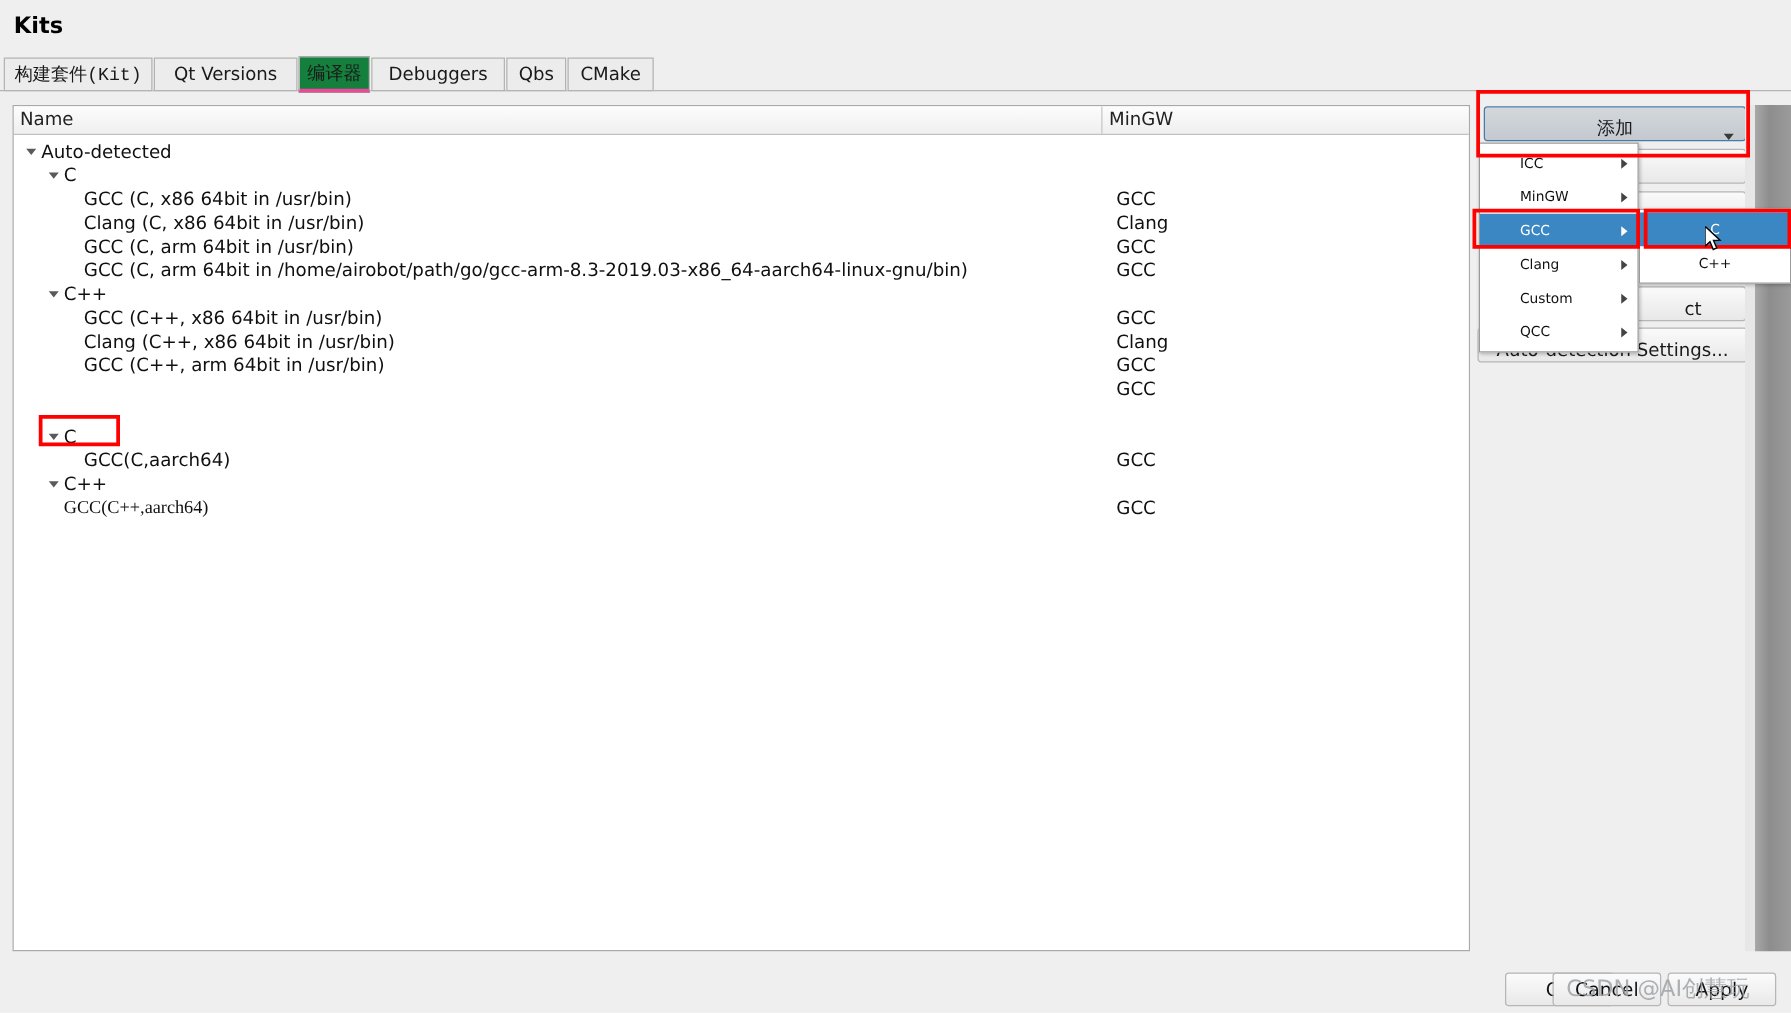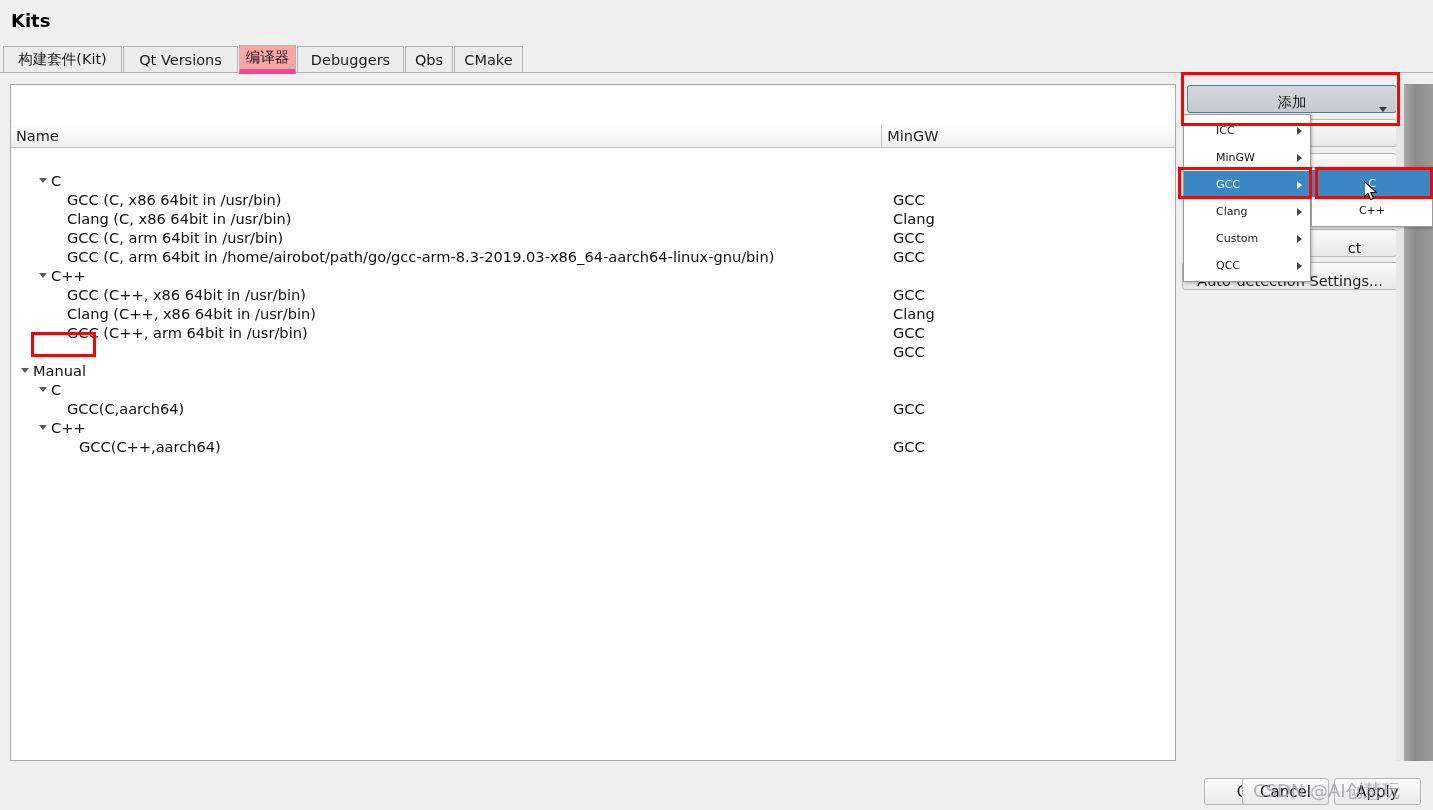--- a/index.html
+++ b/index.html
@@ -31,41 +31,40 @@
     padding: 0 10px;
     background: #ececec;
     border: 1px solid #b4b4b4;
     border-bottom: 1px solid #b4b4b4;
     font-size: 14.5px;
     color: #1a1a1a;
     white-space: nowrap;
     cursor: default;
   }
   .tab.selected {
-    background: #fca5a5;
-    border-bottom: 5px solid #ec4899;
+    background: #15803d;
+    border-bottom: 3px solid #ec4899;
     top: -1px;
     height: 29px;
     z-index: 3;
   }
 
   
   .tree-panel {
     position: absolute; left: 10px; top: 84px;
     width: 1166px; height: 677px;
     background: #ffffff;
     border: 1px solid #a9a9a9;
     overflow: hidden;
   }
   .tree-header {
     position: relative; height: 23px; width: 100%;
     background: linear-gradient(to bottom, #fdfdfd 0%, #efefef 100%);
     border-bottom: 1px solid #c0c0c0;
     display: flex;
-    margin-top: 40px;
   }
   .th {
     height: 100%; display: flex; align-items: center;
     padding-left: 5px; font-size: 14.5px; color: #222;
     border-right: 1px solid #c6c6c6;
   }
   .th.name { width: 872px; }
   .th.type { width: 293px; border-right: none; }
 
   .tree-body { position: relative; width: 100%; height: 653px; background:#fff; }
@@ -178,21 +177,21 @@
   }
 </style>
 </head>
 <body>
 
 <div id="root">
 
   <div class="page-title">Kits</div>
 
   <div class="tabbar" id="tabbar">
-      <div class="tab" style="left: 3px; width: 119px;">
+      <div class="tab" style="left: 3px; width: 119px; font-family: Liberation Mono, monospace;">
         <span>构建套件(Kit)</span>
       </div>
       <div class="tab" style="left: 123px; width: 115px;">
         <span>Qt Versions</span>
       </div>
       <div class="tab selected" style="left: 239px; width: 57px;">
         <span>编译器</span>
       </div>
       <div class="tab" style="left: 297px; width: 107px;">
         <span>Debuggers</span>
@@ -204,20 +203,25 @@
         <span>CMake</span>
       </div>
     </div>
 
   <div class="tree-panel">
     <div class="tree-header">
       <div class="th name">Name</div>
       <div class="th type">MinGW</div>
     </div>
     <div class="tree-body" id="treebody">
+        <div class="row" style="top: 4px;">
+          <span class="arrow" style="left: 10px; top: 7px;"></span>
+          <span class="lbl" style="left: 22px;">Auto-detected</span>
+          <span class="type"></span>
+        </div>
         <div class="row" style="top: 23px;">
           <span class="arrow" style="left: 28px; top: 7px;"></span>
           <span class="lbl" style="left: 40px;">C</span>
           <span class="type"></span>
         </div>
         <div class="row" style="top: 42px;">
           <span class="lbl" style="left: 56px;">GCC (C, x86 64bit in /usr/bin)</span>
           <span class="type">GCC</span>
         </div>
         <div class="row" style="top: 61px;">
@@ -245,41 +249,36 @@
           <span class="lbl" style="left: 56px;">Clang (C++, x86 64bit in /usr/bin)</span>
           <span class="type">Clang</span>
         </div>
         <div class="row" style="top: 175px;">
           <span class="lbl" style="left: 56px;">GCC (C++, arm 64bit in /usr/bin)</span>
           <span class="type">GCC</span>
         </div>
         <div class="row" style="top: 194px;">
           <span class="type">GCC</span>
         </div>
-        <div class="row" style="top: 213px;">
-          <span class="arrow" style="left: 10px; top: 7px;"></span>
-          <span class="lbl" style="left: 22px;">Manual</span>
-          <span class="type"></span>
-        </div>
         <div class="row" style="top: 232px;">
           <span class="arrow" style="left: 28px; top: 7px;"></span>
           <span class="lbl" style="left: 40px;">C</span>
           <span class="type"></span>
         </div>
         <div class="row" style="top: 251px;">
           <span class="lbl" style="left: 56px;">GCC(C,aarch64)</span>
           <span class="type">GCC</span>
         </div>
         <div class="row" style="top: 270px;">
           <span class="arrow" style="left: 28px; top: 7px;"></span>
           <span class="lbl" style="left: 40px;">C++</span>
           <span class="type"></span>
         </div>
         <div class="row" style="top: 289px;">
-          <span class="lbl" style="left: 68px;">GCC(C++,aarch64)</span>
+          <span class="lbl" style="left: 40px; font-family: Liberation Serif, serif;">GCC(C++,aarch64)</span>
           <span class="type">GCC</span>
         </div>
       </div>
   </div>
 
   <div class="side-btn dropdown" style="left:1187px; top:85px;">
     <span>添加</span>
     <span class="caret"></span>
   </div>
   <div class="side-btn" style="left:1187px; top:119px;">

